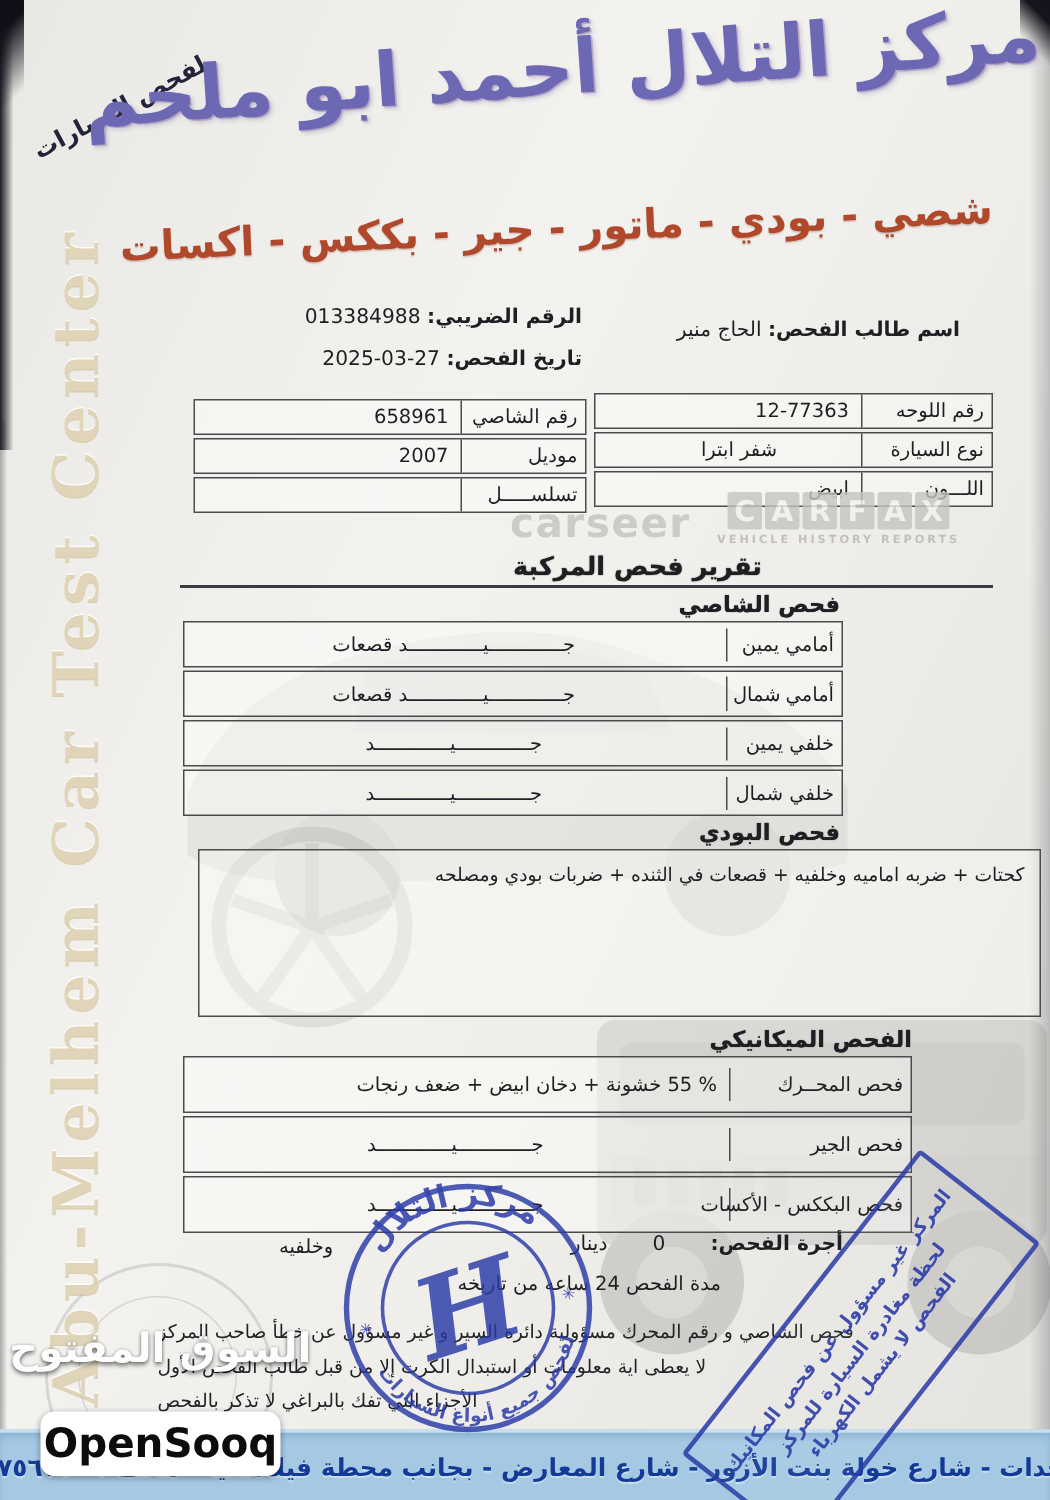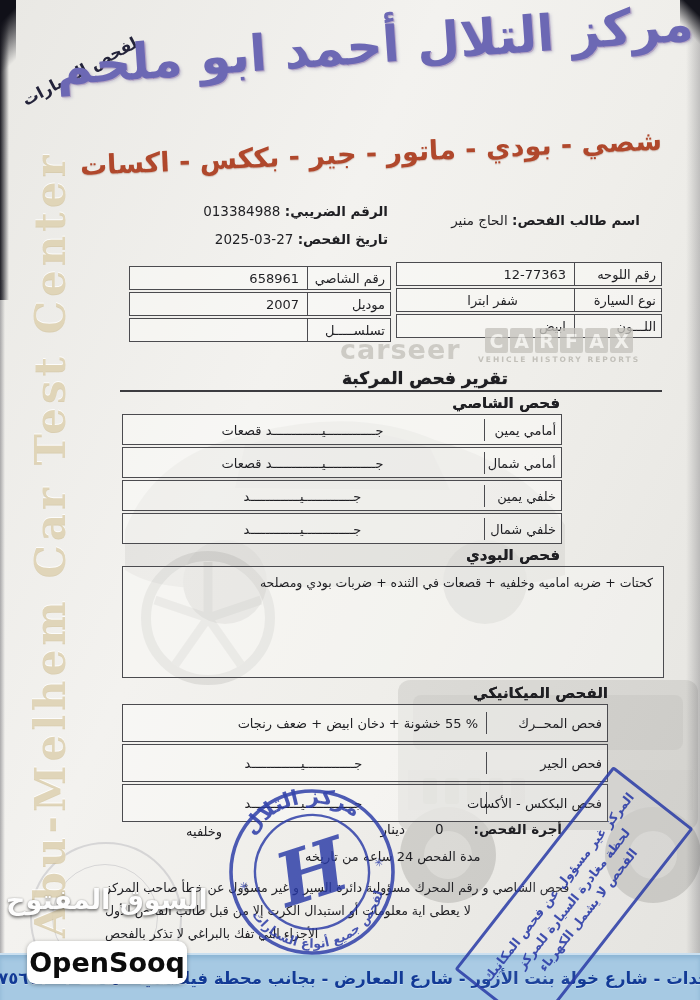--- a/index.html
+++ b/index.html
@@ -179,35 +179,35 @@
   <div class="abs" style="left:340px;top:368px;width:170px;text-align:center;direction:rtl;font-size:17px;font-weight:bold;text-shadow:0 0 .8px #111;">تقرير فحص المركبة</div>
   <div class="abs hline" style="left:120px;top:390px;width:542px;"></div>
 
   <div class="abs sechead" style="right:140px;top:394px;">فحص الشاصي</div>
   <div class="abs vt" style="left:122px;top:414px;width:440px;">
     <div class="trow" style="height:29px;align-items:center;">
       <div class="tl" style="width:66px;">أمامي يمين</div>
       <div class="tv center">جـــــــــــــيـــــــــــــد   قصعات</div>
     </div>
     <div class="trow" style="height:29px;align-items:center;">
-      <div class="tl" style="width:66px;">أمامي شمال</div>
+      <div class="tl" style="width:66px;font-family:Liberation Serif, serif;">أمامي شمال</div>
       <div class="tv center">جـــــــــــــيـــــــــــــد   قصعات</div>
     </div>
     <div class="trow" style="height:29px;align-items:center;">
       <div class="tl" style="width:66px;">خلفي يمين</div>
       <div class="tv center">جـــــــــــــيـــــــــــــد</div>
     </div>
     <div class="trow" style="height:29px;align-items:center;">
       <div class="tl" style="width:66px;">خلفي شمال</div>
       <div class="tv center">جـــــــــــــيـــــــــــــد</div>
     </div>
   </div>
 
   <div class="abs sechead" style="right:140px;top:546px;">فحص البودي</div>
-  <div class="abs note-box" style="left:122px;top:566px;width:540px;height:110px;">
+  <div class="abs note-box" style="left:132px;top:566px;width:540px;height:110px;padding-left:20px;">
     <div class="txt">كحتات + ضربه اماميه وخلفيه + قصعات في الثنده + ضربات بودي ومصلحه</div>
   </div>
 
   <div class="abs sechead" style="right:92px;top:684px;">الفحص الميكانيكي</div>
   <div class="abs vt" style="left:122px;top:704px;width:486px;">
     <div class="trow" style="height:36px;align-items:center;">
       <div class="tl" style="width:110px;">فحص المحــرك</div>
       <div class="tv right">% 55  خشونة + دخان ابيض + ضعف رنجات</div>
     </div>
     <div class="trow" style="height:36px;align-items:center;">

